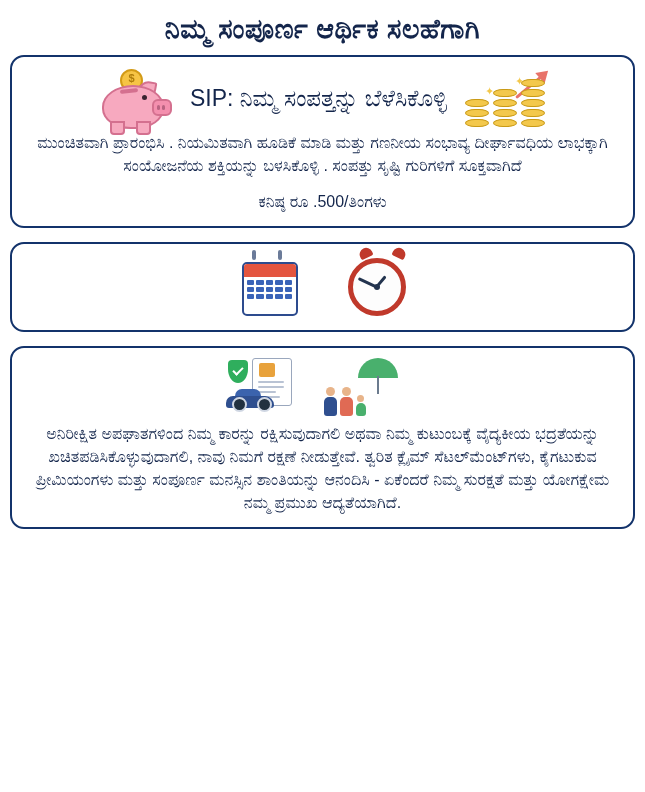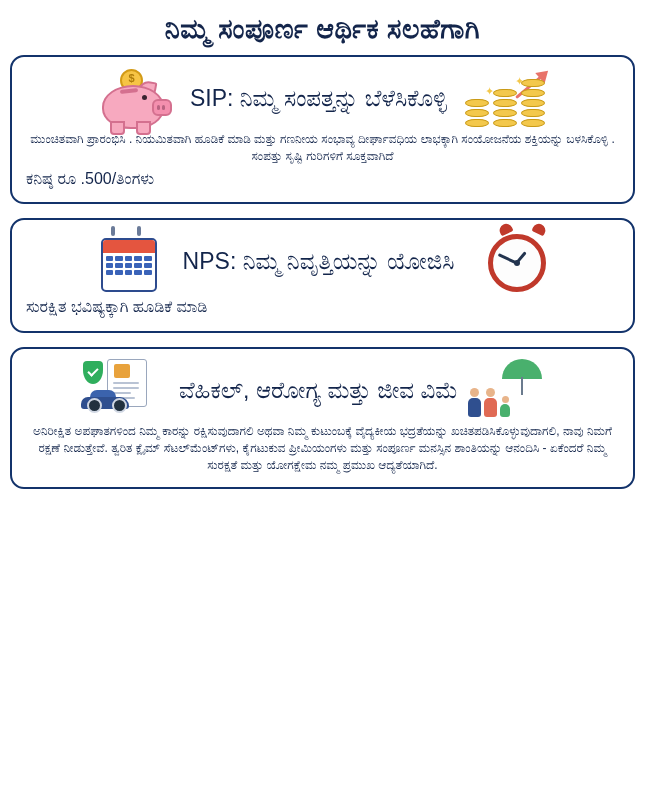--- a/index.html
+++ b/index.html
@@ -55,31 +55,31 @@
   }
   .subtitle {
     text-align: center;
     font-size: 17px;
     color: #13254b;
     font-weight: bold;
     margin: 4px 0 4px 0;
   }
   .body-text {
     text-align: center;
-    font-size: 12px;
+    font-size: 16px;
     color: #13254b;
     line-height: 1.45;
     margin: 0 2px;
   }
   .minimum {
-    text-align: left;
+    text-align: center;
     font-size: 16px;
     color: #13254b;
     line-height: 1.4;
-    margin-top: 2px;
+    margin-top: 14px;
   }
   .cta-wrap {
     display: flex;
     justify-content: center;
     margin-top: 10px;
   }
   .cta {
     border: 2px solid #13336b;
     border-radius: 18px;
     padding: 5px 26px;
@@ -476,34 +476,32 @@
               <i></i>
               <i></i>
               <i></i>
               <i></i>
           </div>
         </div>
         <div class="cal-ring" style="left:26px;"></div>
         <div class="cal-ring" style="left:52px;"></div>
       </div>
 
-      <div class="card-title">NPS: ನಿಮ್ಮ ನಿವೃತ್ತಿಯನ್ನು ಯೋಜಿಸಿ</div>
 
       <div class="icon-right">
         <div class="bell" style="right:48px; transform:rotate(-25deg);"></div>
         <div class="bell" style="right:14px; transform:rotate(25deg);"></div>
         <div class="clock">
           <div class="hand h"></div>
           <div class="hand m"></div>
           <div class="hand pin"></div>
         </div>
       </div>
     </div>
 
-    <div class="minimum">ಸುರಕ್ಷಿತ ಭವಿಷ್ಯಕ್ಕಾಗಿ ಹೂಡಿಕೆ ಮಾಡಿ</div>
 
   </div>
 
   <div class="card">
     <div class="card-head">
 
       <div class="icon-left">
         <div class="ins-left" style="position:relative; left:0; top:0;">
           <div class="doc">
             <div class="badge"></div>
@@ -515,21 +513,20 @@
           <div class="shield"></div>
           <div class="car">
             <div class="roof"></div>
             <div class="body"></div>
             <div class="wheel w1"></div>
             <div class="wheel w2"></div>
           </div>
         </div>
       </div>
 
-      <div class="card-title">ವೆಹಿಕಲ್, ಆರೋಗ್ಯ ಮತ್ತು ಜೀವ ವಿಮೆ</div>
 
       <div class="icon-right">
         <div class="ins-right" style="position:relative; right:0; top:0;">
           <div class="umbrella"></div>
           <div class="person p1">
             <div class="head" style="background:#e8b48a;"></div>
             <div class="torso" style="background:#2f4f8f;"></div>
           </div>
           <div class="person p2">
             <div class="head" style="background:#e8b48a;"></div>

